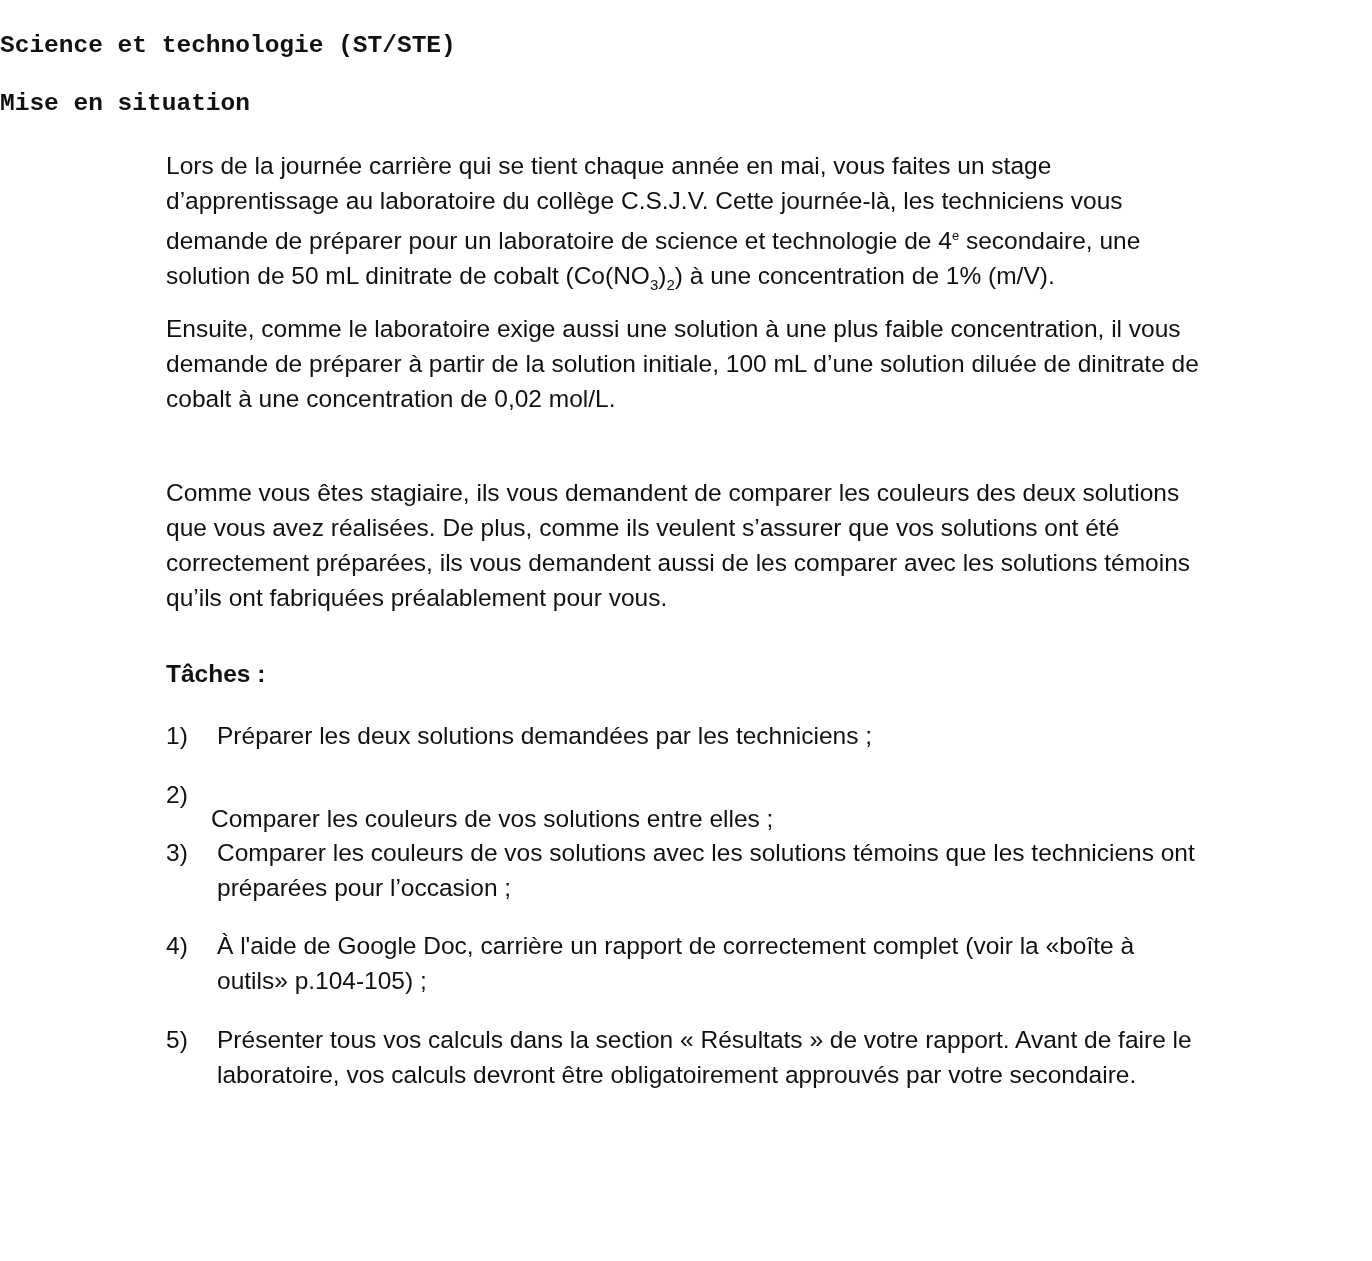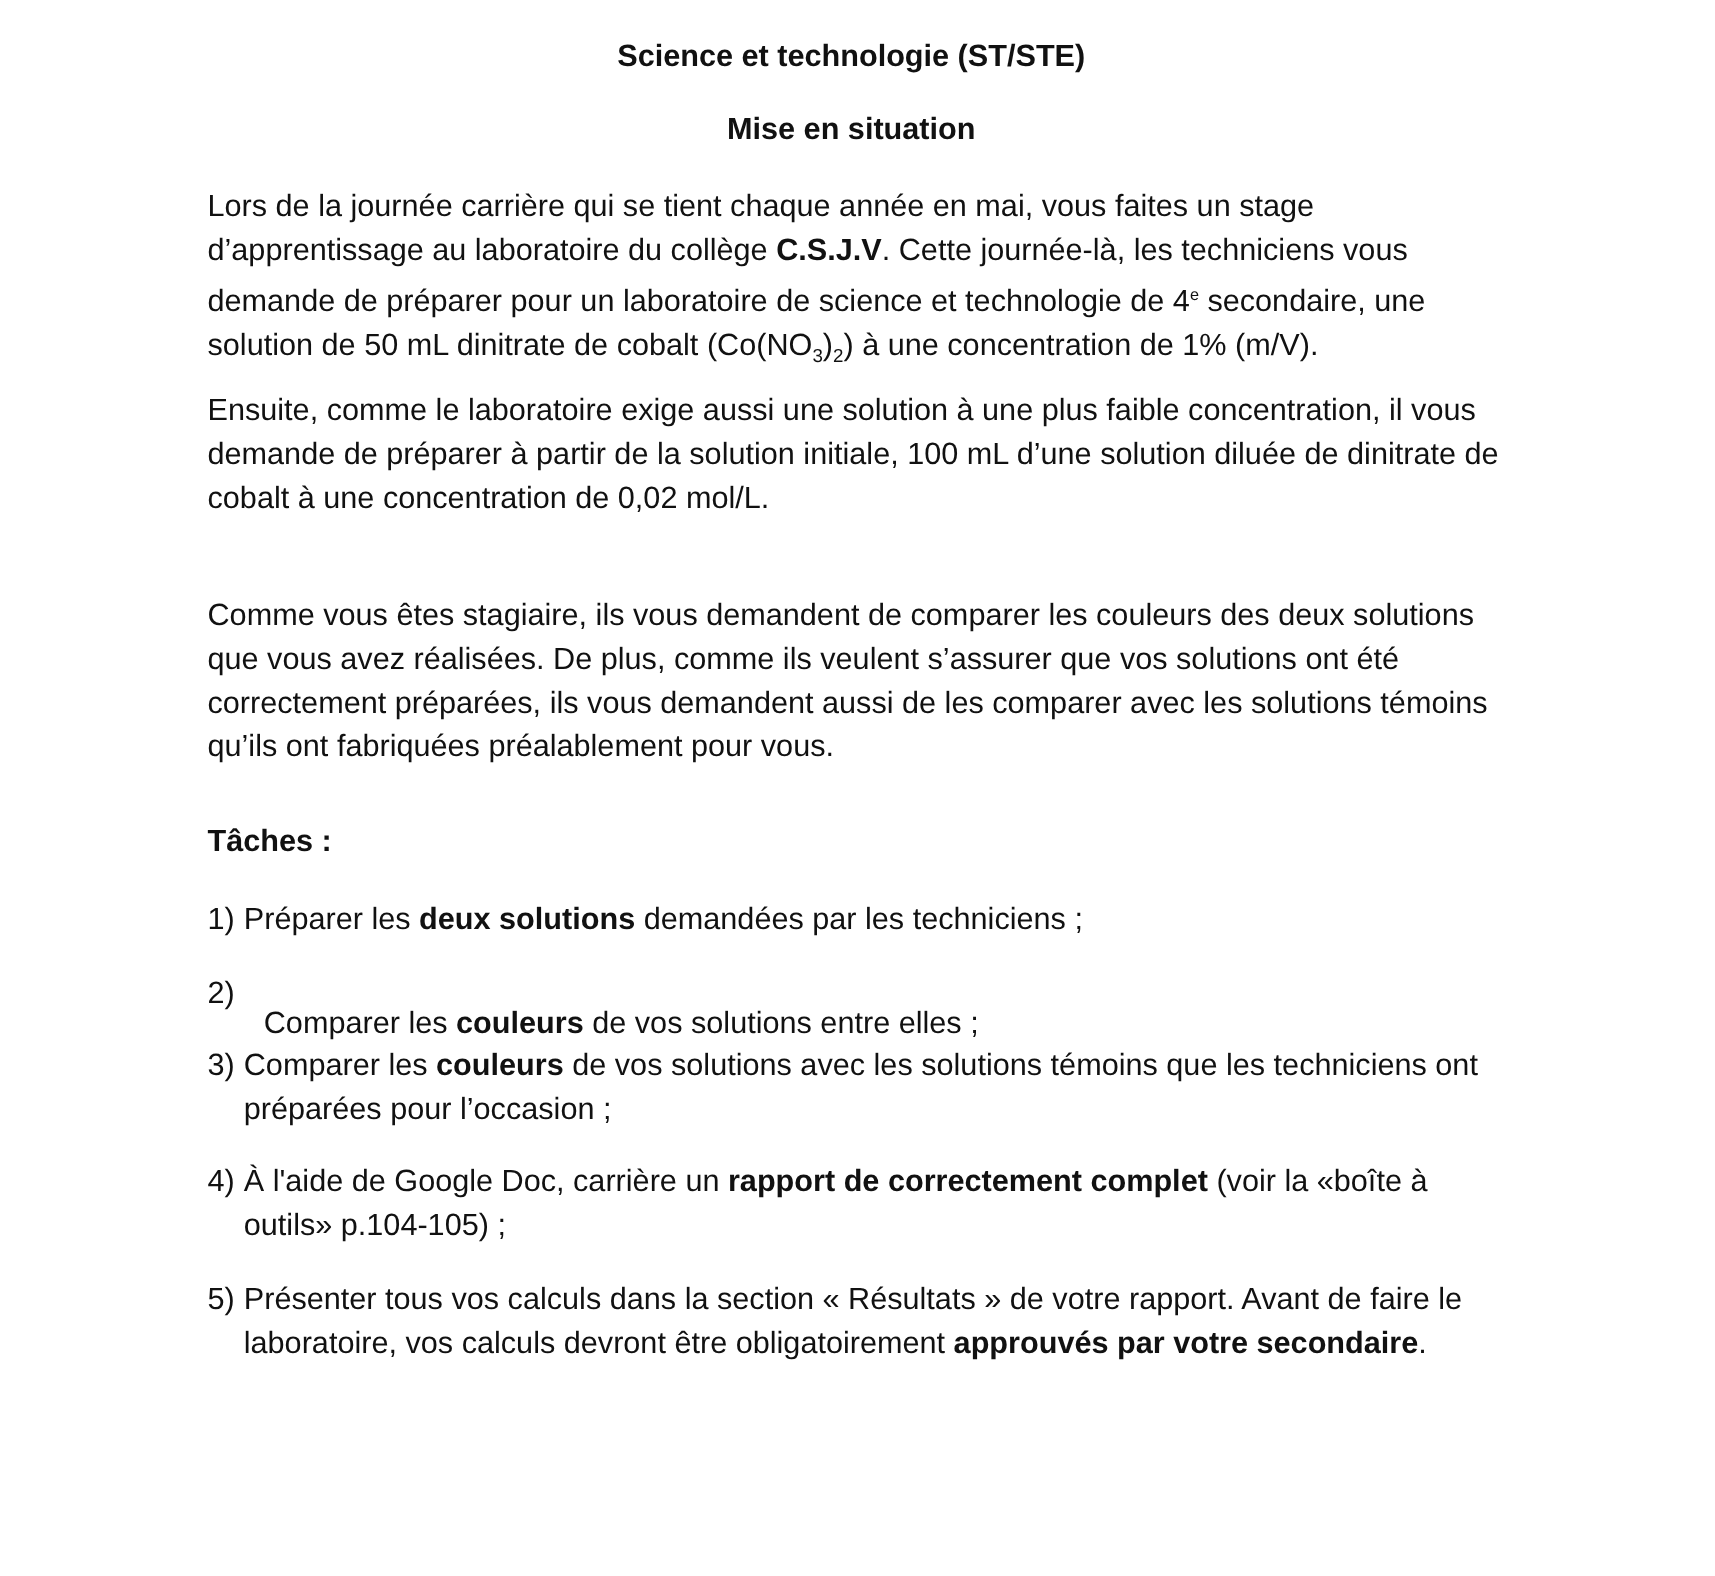--- a/index.html
+++ b/index.html
@@ -1,31 +1,31 @@
 <!DOCTYPE html>
 <html><head>
 <meta charset="utf-8">
 <style>
   html, body { margin: 0; padding: 0; background: #ffffff; }
   body { width: 1372px; height: 1261px; position: relative; overflow: hidden;
          font-family: "Liberation Sans", sans-serif; color: #111; font-size: 24.5px; }
-  .title { position: absolute; left: 0; width: 1362px; text-align: center; font-weight: bold; }
+  .title { position: absolute; left: 0; width: 1362px; font-weight: bold; font-family: Liberation Mono, monospace; }
   .t1 { top: 32px; }
   .t2 { top: 90px; }
   .para { position: absolute; left: 166px; width: 1040px; line-height: 35px; margin: 0; }
   .p1 { top: 148px; }
   .p2 { top: 311px; }
   .p3 { top: 438px; margin-top: 37px; }
   .heading { position: absolute; left: 166px; top: 660px; font-weight: bold; }
   .task { position: absolute; left: 166px; width: 1040px; line-height: 35px; }
   .task .num { position: absolute; left: 0; top: 0; }
-  .task .body { margin-left: 29px; display: block; }
+  .task .body { margin-left: 51px; display: block; }
   .task.k2 .body { margin-left: 45px; margin-top: 24px; }
   .k1 { top: 718px; } .k2 { top: 777px; } .k3 { top: 835px; } .k4 { top: 928px; } .k5 { top: 1022px; }
-  b { font-weight: bold; }
+  b { font-weight: normal; }
 </style>
 </head>
 <body>
 
 <div>
   <div class="title t1">Science et technologie (ST/STE)</div>
   <div class="title t2">Mise en situation</div>
 
   <p class="para p1"><span>Lors de la journée carrière qui se tient chaque année en mai, vous faites un stage d’apprentissage au laboratoire du collège </span><b>C.S.J.V</b><span>. Cette journée-là, les techniciens vous demande de préparer pour un laboratoire de science et technologie de 4</span><sup style="font-size:13px">e</sup><span> secondaire, une solution de 50 mL dinitrate de cobalt (Co(NO</span><sub style="font-size:15px">3</sub><span>)</span><sub style="font-size:15px">2</sub><span>) à une concentration de 1% (m/V).</span></p>
 

